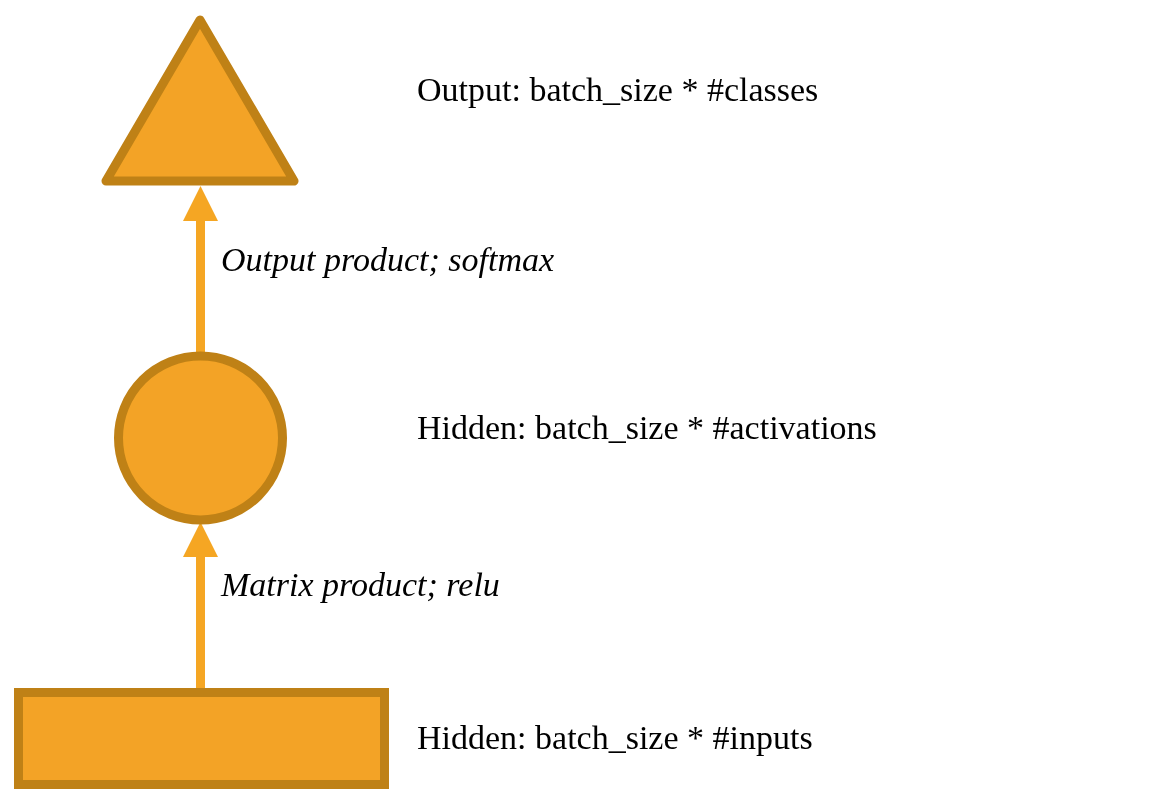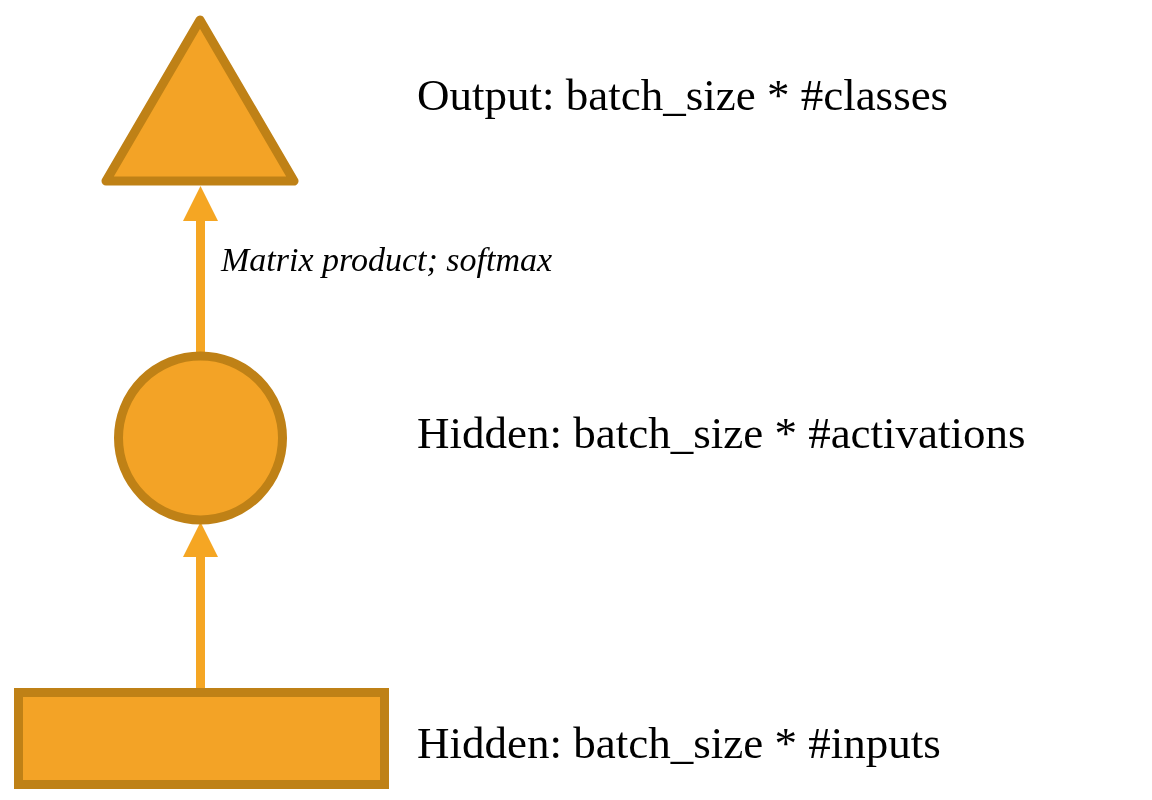--- a/index.html
+++ b/index.html
@@ -26,21 +26,21 @@
     height: 800px;
   }
   .label {
     position: absolute;
     color: #000000;
     white-space: nowrap;
     font-family: "Liberation Serif", "DejaVu Serif", serif;
     line-height: 1;
   }
   .label-layer {
-    font-size: 45px;
+    font-size: 34px;
     font-style: normal;
     font-weight: normal;
   }
   .label-edge {
     font-size: 34px;
     font-style: italic;
     font-weight: normal;
   }
   #label-output   { left: 417px; top: 73px; }
   #label-hidden   { left: 417px; top: 411px; }
@@ -71,16 +71,17 @@
 
     <rect x="18.5" y="692.5" width="366" height="92" fill="#F3A326" stroke="#BF8116" stroke-width="9"></rect>
   </svg>
 
   <div class="label label-layer" id="label-output">Output: batch_size * #classes</div>
 
   <div class="label label-layer" id="label-hidden">Hidden: batch_size * #activations</div>
 
   <div class="label label-layer" id="label-input">Hidden: batch_size * #inputs</div>
 
-  <div class="label label-edge" id="label-softmax">Matrix product; softmax</div>
+  <div class="label label-edge" id="label-softmax">Output product; softmax</div>
 
+  <div class="label label-edge" id="label-relu">Matrix product; relu</div>
 
 </div>
 
 </body></html>

